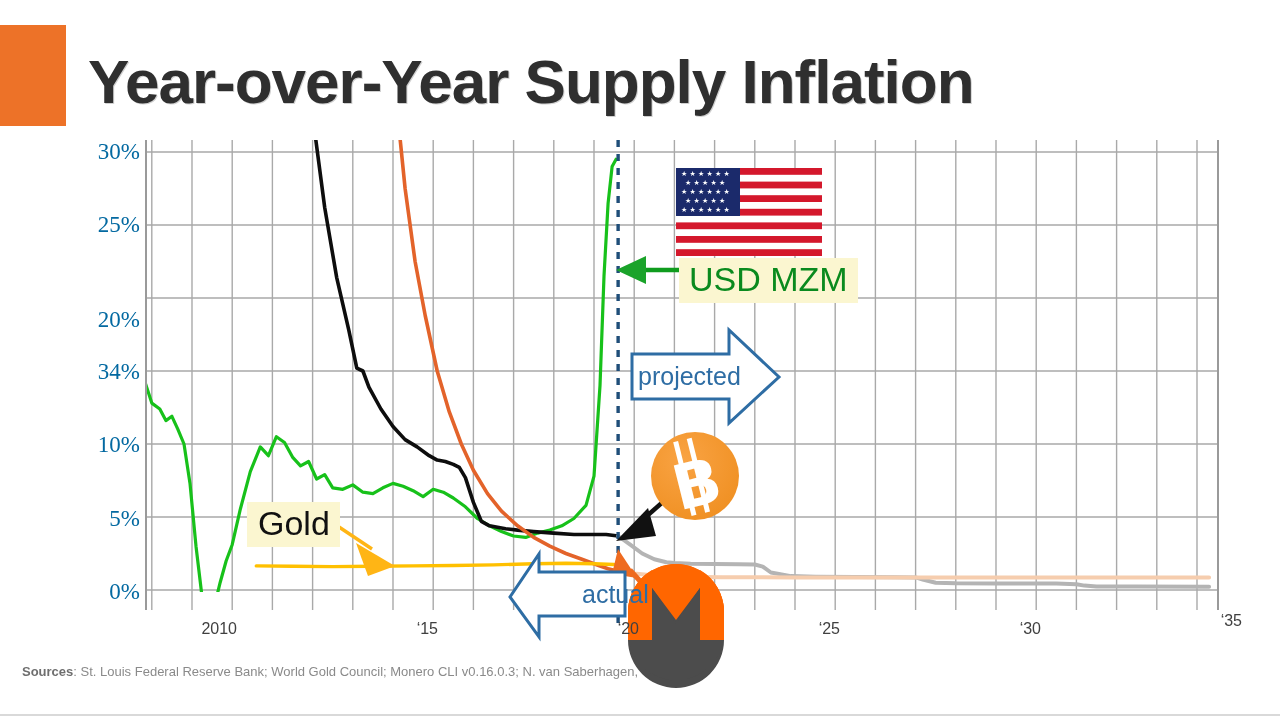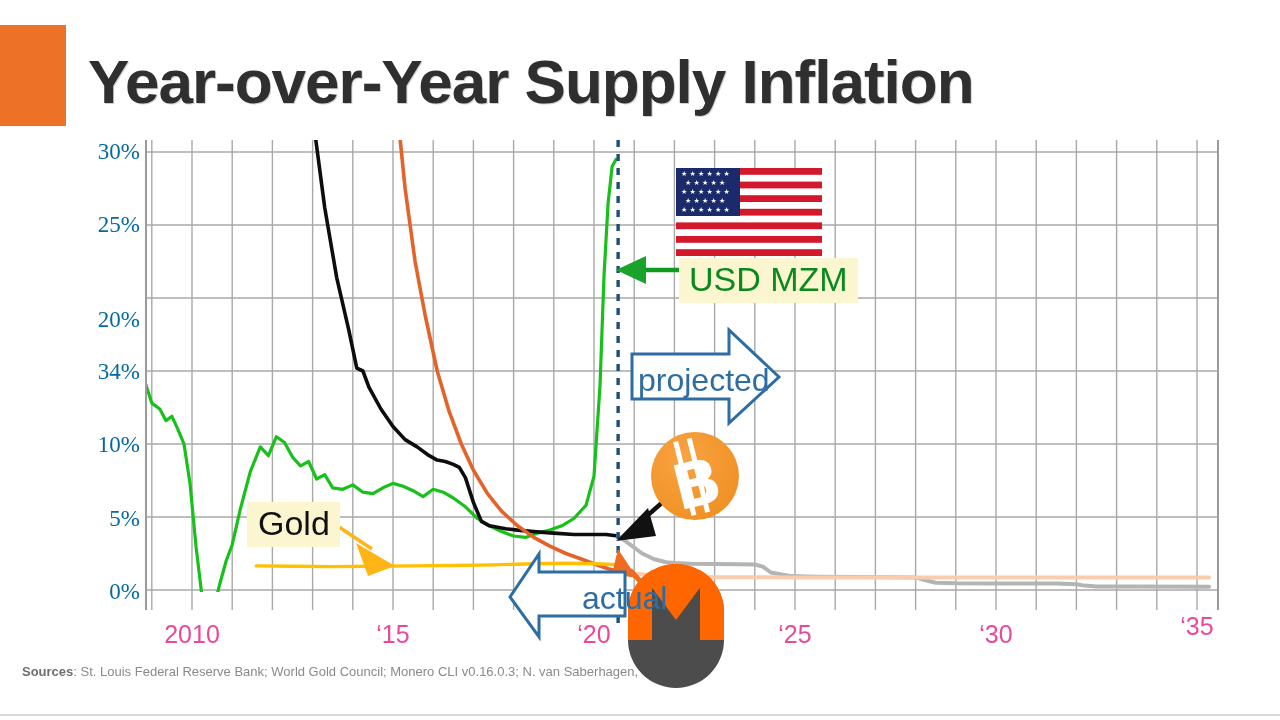--- a/index.html
+++ b/index.html
@@ -18,31 +18,31 @@
     letter-spacing:-1px;white-space:nowrap;
     text-shadow:1px 1px 0 rgba(120,120,120,.35);
   }
   .plot-wrap{position:absolute;left:0;top:0;width:1280px;height:720px;}
   svg.chart{position:absolute;left:0;top:0;}
   .ylabel{
     position:absolute;text-align:right;width:70px;
     font-size:23px;color:#0369a1;font-family:Liberation Serif, serif;
   }
   .xlabel{
-    position:absolute;text-align:center;width:90px;
-    font-size:25px;color:#ec4899;
+    position:absolute;text-align:right;width:90px;
+    font-size:16px;color:#404040;
   }
   .callout{
     position:absolute;background:#fbf6d0;
     font-size:34px;padding:2px 10px 4px 10px;white-space:nowrap;
   }
   .callout.usd{color:#0a8a1e;}
   .callout.gold{color:#111;padding-left:11px;}
   .flowlabel{
-    position:absolute;font-size:32px;color:#2e6da4;white-space:nowrap;
+    position:absolute;font-size:25px;color:#2e6da4;white-space:nowrap;
   }
   .sources{
     position:absolute;left:22px;top:662px;width:1240px;
     font-size:13px;color:#8a8a8a;line-height:1.5;
   }
   .sources b{color:#6f6f6f;}
   .sources i{font-style:italic;}
   .footer-rule{
     position:absolute;left:0;top:714px;width:1280px;height:2px;background:#d9d9d9;
   }

